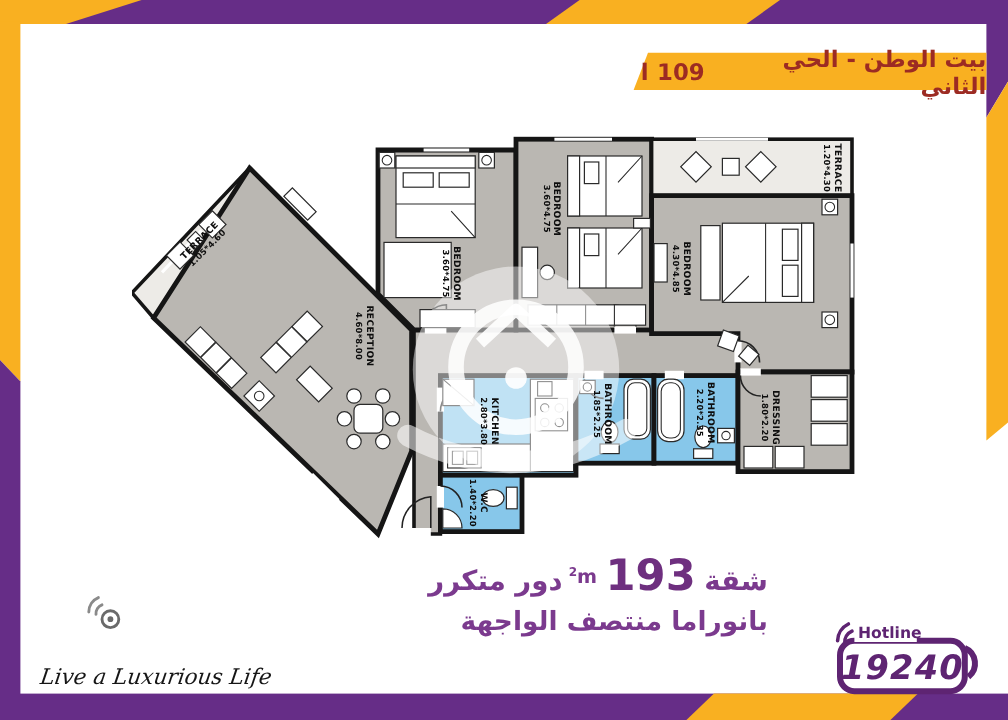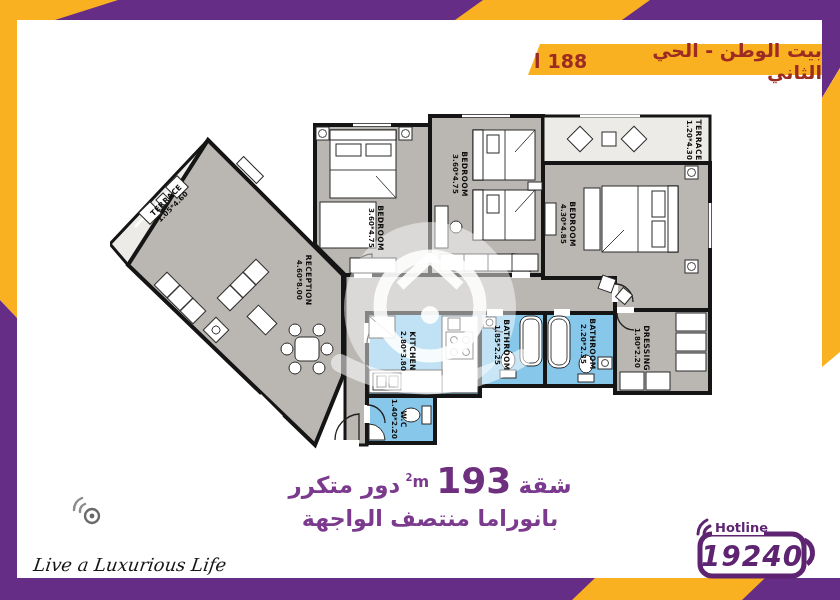--- a/index.html
+++ b/index.html
@@ -25,28 +25,28 @@
   .hallfill{fill:#BAB7B2;stroke:#151515;stroke-width:3;}
   .furn{fill:#fff;stroke:#2a2a2a;stroke-width:1;}
   .furnline{fill:none;stroke:#2a2a2a;stroke-width:0.9;}
   .gap{fill:#fff;stroke:none;}
   .door{fill:none;stroke:#222;stroke-width:1.3;}
   .win{stroke:#fff;stroke-width:2.6;}
   .lname{font-size:7.6px;font-weight:bold;fill:#0d0d0d;text-anchor:middle;letter-spacing:.3px;}
   .ldims{font-size:7px;font-weight:bold;fill:#0d0d0d;text-anchor:middle;letter-spacing:.2px;}
 
   
-  .area-line{left:220px;top:460px;width:420px;z-index:3;text-align:center;direction:rtl;
+  .area-line{left:220px;top:460px;width:420px;z-index:3;text-align:right;direction:rtl;
     color:#7B3A8E;}
   .area-line .ar{font-size:23px;font-weight:bold;}
   .area-line .big{display:inline-block;direction:ltr;font-size:36px;font-weight:800;color:#6E2F7F;
     vertical-align:baseline;margin:0 2px;}
   .area-line .unit{display:inline-block;direction:ltr;font-size:16px;font-weight:bold;vertical-align:6px;}
   .area-line .unit sup{font-size:10px;vertical-align:6px;}
-  .line2{left:220px;top:506px;width:420px;z-index:3;text-align:center;direction:rtl;
+  .line2{left:220px;top:506px;width:420px;z-index:3;direction:rtl;
     color:#7B3A8E;font-size:22px;font-weight:bold;}
 
   
   .logo{left:28px;top:500px;width:200px;height:80px;z-index:3;}
   .logo .name{position:absolute;left:40px;top:12px;font-family:"Liberation Serif",serif;
     font-weight:bold;font-size:36px;color:#5E2472;letter-spacing:1px;line-height:1;}
   .logo .tag{position:absolute;left:2px;top:54px;width:200px;text-align:center;
     font-family:"DejaVu Serif",serif;font-style:italic;font-size:18px;color:#161616;
     transform:skewX(-8deg);white-space:nowrap;}
   .logo .waves{position:absolute;left:40px;top:-4px;}
@@ -67,21 +67,21 @@
     <polygon points="0,300 17,318 17,600 0,600" fill="#662D87"></polygon>
     <polygon points="822,20 840,20 840,68 822,98" fill="#662D87"></polygon>
     <polygon points="822,98 840,68 840,352 822,367" fill="#F9B021"></polygon>
     <rect x="0" y="578" width="840" height="22" fill="#662D87"></rect>
     <polygon points="595,578 765,578 742,600 572,600" fill="#F9B021"></polygon>
     <polygon points="540,44 822,44 822,75 528,75" fill="#F9B021"></polygon>
   </svg>
 
   <div class="abs banner-text">
     <span>بيت الوطن - الحي الثاني</span>
-    <span class="num">188</span>
+    <span class="num">109</span>
     <span>l</span>
   </div>
 
   <svg id="plan" class="abs" width="615" height="345" viewBox="0 0 615 345">
     <defs>
       <pattern id="xh" width="6" height="6" patternUnits="userSpaceOnUse">
         <path d="M0,0 L6,6 M6,0 L0,6" stroke="#555" stroke-width="0.7"></path>
       </pattern>
       <pattern id="wh" width="7" height="7" patternUnits="userSpaceOnUse">
         <path d="M0,7 L7,0" stroke="#444" stroke-width="0.8"></path>

